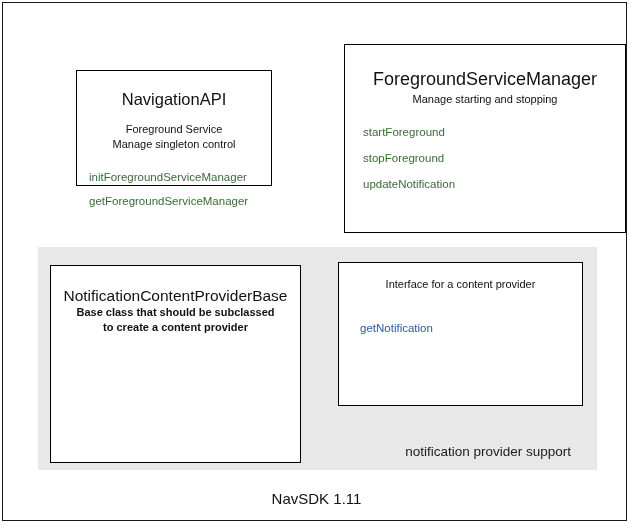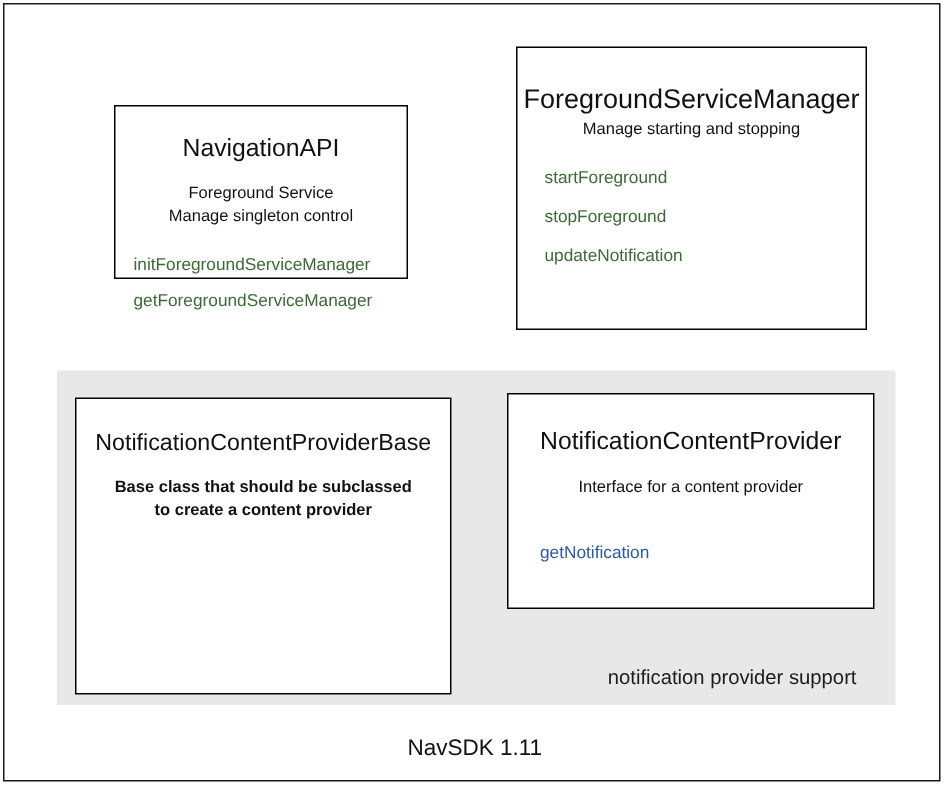--- a/index.html
+++ b/index.html
@@ -15,27 +15,27 @@
   .member{font-size:11.5px;line-height:1.25;margin-bottom:12px;white-space:nowrap;}
   .m-green{color:#3a6b35;}
   .m-red{color:#b03030;}
   .m-blue{color:#2c5aa0;}
   .m-note{color:#808080;}
   #card-navigation-api{left:76px;top:70px;width:196px;height:116px;}
   #card-navigation-api .card-title{margin-top:19px;}
   #card-navigation-api .card-desc{margin-top:13px;}
   #card-navigation-api .members{margin-top:19px;padding-left:12px;}
   #card-navigation-api .member{margin-bottom:9px;}
-  #card-foreground-service-manager{left:344px;top:31px;width:234px;height:189px;}
+  #card-foreground-service-manager{left:344px;top:44px;width:282px;height:189px;}
   #card-foreground-service-manager .card-title{margin-top:24px;font-size:18px;}
   #card-foreground-service-manager .card-desc{margin-top:2px;}
   #card-foreground-service-manager .members{margin-top:18px;padding-left:18px;}
   #card-notification-content-provider-base{left:50px;top:265px;width:251px;height:198px;}
   #card-notification-content-provider-base .card-title{margin-top:21px;font-size:15.5px;}
-  #card-notification-content-provider-base .card-desc{margin-top:13px;font-weight:bold;}
+  #card-notification-content-provider-base .card-desc{font-weight:bold;}
   #card-notification-content-provider-base .members{margin-top:19px;padding-left:21px;}
   #card-notification-content-provider-base .member{margin-bottom:15px;}
   #card-notification-content-provider{left:338px;top:262px;width:245px;height:144px;}
   #card-notification-content-provider .card-title{margin-top:22px;}
   #card-notification-content-provider .card-desc{margin-top:14px;}
   #card-notification-content-provider .members{margin-top:29px;padding-left:21px;}
   .footer{position:absolute;left:0;top:490px;width:633px;text-align:center;font-size:15px;color:#111;}
 </style>
 </head>
 <body>
@@ -84,21 +84,20 @@
 
   <div class="card" id="card-notification-content-provider-base">
     <div class="card-title">NotificationContentProviderBase</div>
     <div class="card-desc">
       <div>Base class that should be subclassed</div>
       <div>to create a content provider</div>
     </div>
   </div>
 
   <div class="card" id="card-notification-content-provider">
-    <div class="card-title">NotificationContentProvider</div>
     <div class="card-desc">
       <div>Interface for a content provider</div>
     </div>
     <div class="members">
       <div class="member">
         <span class="m-blue">getNotification</span>
       </div>
     </div>
   </div>
 

